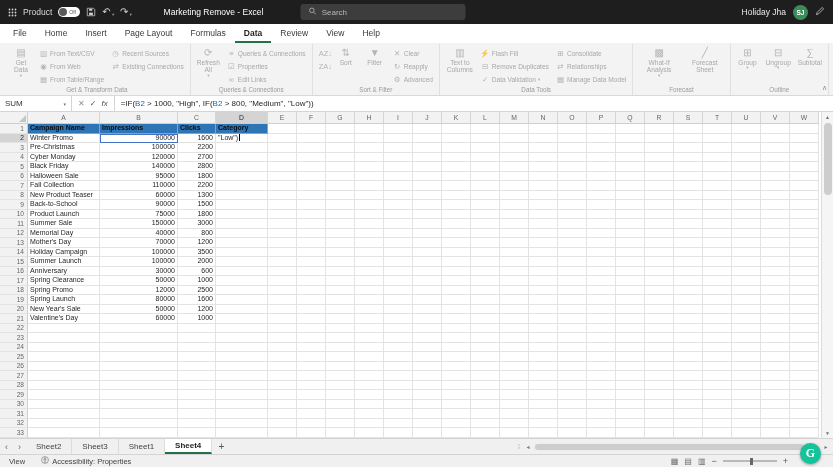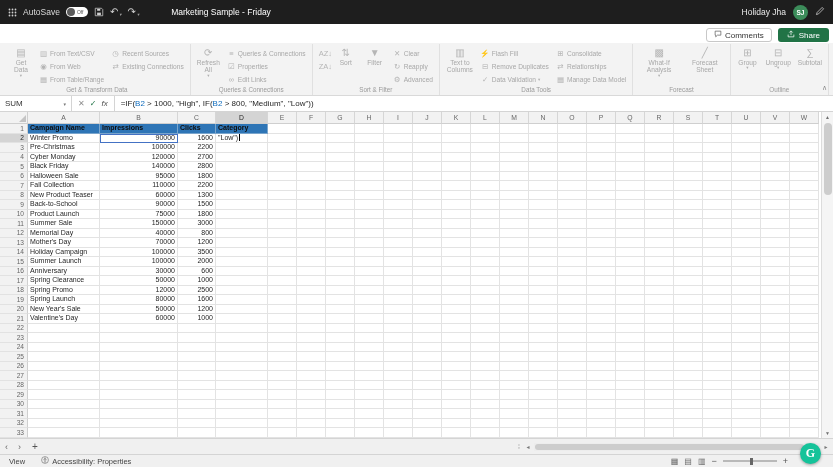--- a/index.html
+++ b/index.html
@@ -134,68 +134,69 @@
           <circle cx="10" cy="2" r="1.2"></circle>
       <circle cx="2" cy="6" r="1.2"></circle>
           <circle cx="6" cy="6" r="1.2"></circle>
           <circle cx="10" cy="6" r="1.2"></circle>
       <circle cx="2" cy="10" r="1.2"></circle>
           <circle cx="6" cy="10" r="1.2"></circle>
           <circle cx="10" cy="10" r="1.2"></circle>
     </g>
       </svg>
   </span>
-  <span class="autosave-label">AutoSave</span>
+  <span class="autosave-label">Product</span>
   <span class="toggle">
     <span class="knob"></span>
     <span class="toggle-state">Off</span>
   </span>
   <span class="tb-icon">
     <svg width="10" height="10" viewBox="0 0 16 16">
         <path d="M2 2h10l2 2v10H2z" fill="none" stroke="#cfcfcf" stroke-width="1.2"></path>
         <rect x="5" y="9" width="6" height="4" fill="#cfcfcf"></rect>
         <rect x="5" y="3" width="5" height="3" fill="#cfcfcf"></rect>
       </svg>
   </span>
   <span class="tb-undo">↶<i class="mini-arrow">▾</i></span>
   <span class="tb-redo">↷<i class="mini-arrow">▾</i></span>
-  <span class="doc-title">Marketing Sample - Friday</span>
+  <span class="doc-title">Marketing Remove - Excel</span>
+  <div class="searchbox">
+    <span>
+      <svg width="8" height="8" viewBox="0 0 12 12">
+          <circle cx="5" cy="5" r="3.4" fill="none" stroke="#b9b9b9" stroke-width="1.2"></circle>
+          <line x1="7.6" y1="7.6" x2="11" y2="11" stroke="#b9b9b9" stroke-width="1.2"></line>
+        </svg>
+    </span>
+    <span>Search</span>
+  </div>
   <div class="tb-right">
     <span>Holiday Jha</span>
     <span class="avatar">
         <span>SJ</span>
       </span>
     <span>
       <svg width="10" height="10" viewBox="0 0 14 14">
           <path d="M2 12l1-3 7-7 2 2-7 7z" fill="none" stroke="#cfcfcf" stroke-width="1.1"></path>
         </svg>
     </span>
   </div>
 </div>
 
 <div class="ribbontabs">
-  <div class="rtabright">
-    <div class="comments-btn">
-      <span>
-        <svg width="8" height="8" viewBox="0 0 14 14">
-            <path d="M2 2h10v7H6l-3 3v-3H2z" fill="none" stroke="#555" stroke-width="1.2"></path>
-          </svg>
-      </span>
-      <span>Comments</span>
+  <div class="rtablist">
+      <div class="rtab">File</div>
+      <div class="rtab">Home</div>
+      <div class="rtab">Insert</div>
+      <div class="rtab">Page Layout</div>
+      <div class="rtab">Formulas</div>
+      <div class="rtab active">Data</div>
+      <div class="rtab">Review</div>
+      <div class="rtab">View</div>
+      <div class="rtab">Help</div>
     </div>
-    <div class="share-btn">
-      <span>
-        <svg width="8" height="8" viewBox="0 0 14 14">
-            <path d="M7 9V2M4 4.5L7 1.5l3 3" fill="none" stroke="#fff" stroke-width="1.3"></path>
-            <path d="M2 8v4h10V8" fill="none" stroke="#fff" stroke-width="1.3"></path>
-          </svg>
-      </span>
-      <span>Share</span>
-    </div>
-  </div>
 </div>
 
 <div class="ribbon">
   <div class="rgroups">
       <div class="rgroup">
         <div class="rgroup-content">
           <div class="rbtn-big">
             <span class="ricon-big">▤</span>
             <span class="rlabel-big">Get Data</span>
             <span class="rarrow">▾</span>
@@ -1264,20 +1265,26 @@
   <div class="vscroll">
     <span>▲</span>
     <div class="vthumb"></div>
     <span class="vs-bottom">▼</span>
   </div>
 </div>
 
 <div class="sheetbar">
   <span class="snav">‹</span>
   <span class="snav">›</span>
+  <div class="sheettabs">
+      <div class="sheettab">Sheet2</div>
+      <div class="sheettab">Sheet3</div>
+      <div class="sheettab">Sheet1</div>
+      <div class="sheettab active">Sheet4</div>
+    </div>
   <span class="addsheet">+</span>
   <div class="hscroll">
     <span class="hsplit">⁞</span>
     <span class="hs-arrow">◂</span>
     <div class="hs-track">
         <div class="hs-thumb"></div>
       </div>
     <span class="hs-arrow">▸</span>
   </div>
 </div>

